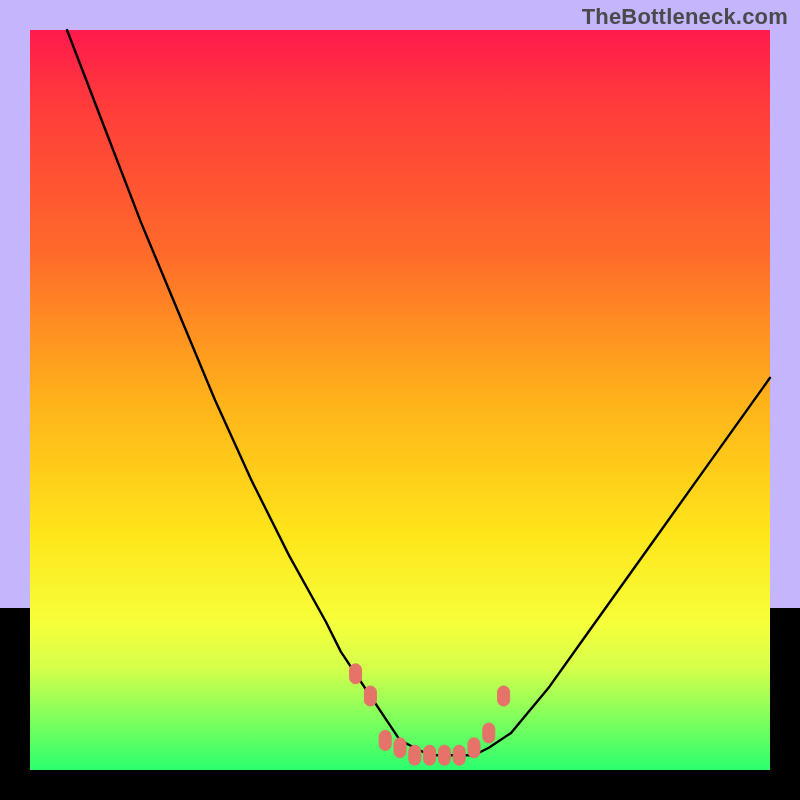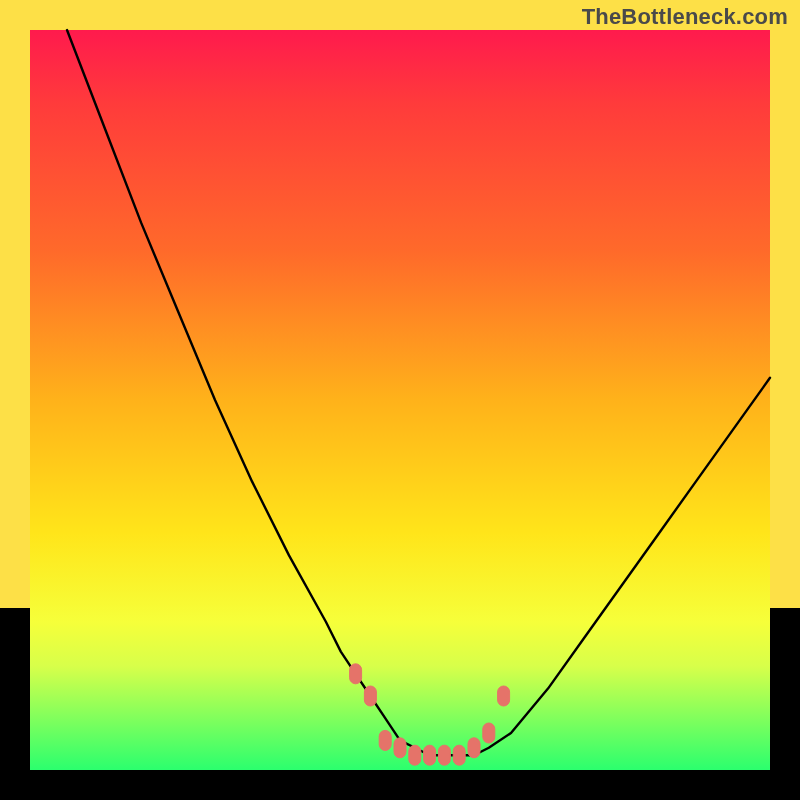--- a/index.html
+++ b/index.html
@@ -8,21 +8,21 @@
     width: 800px;
     height: 800px;
     overflow: hidden;
     background: #000;
     font-family: Arial, Helvetica, sans-serif;
   }
   .frame {
     position: relative;
     width: 800px;
     height: 608px;
-    background: #fde047;
+    background: #c4b5fd;
   }
   .plot-area {
     position: absolute;
     left: 30px;
     top: 30px;
     width: 740px;
     height: 740px;
     
     background: linear-gradient(
       to bottom,

